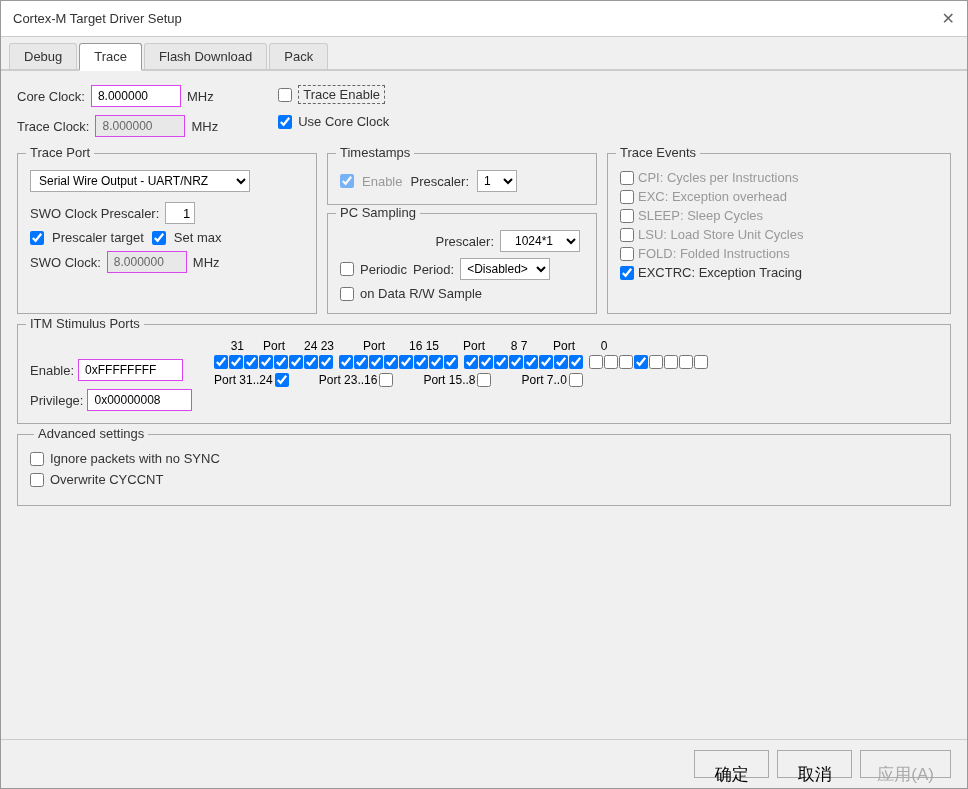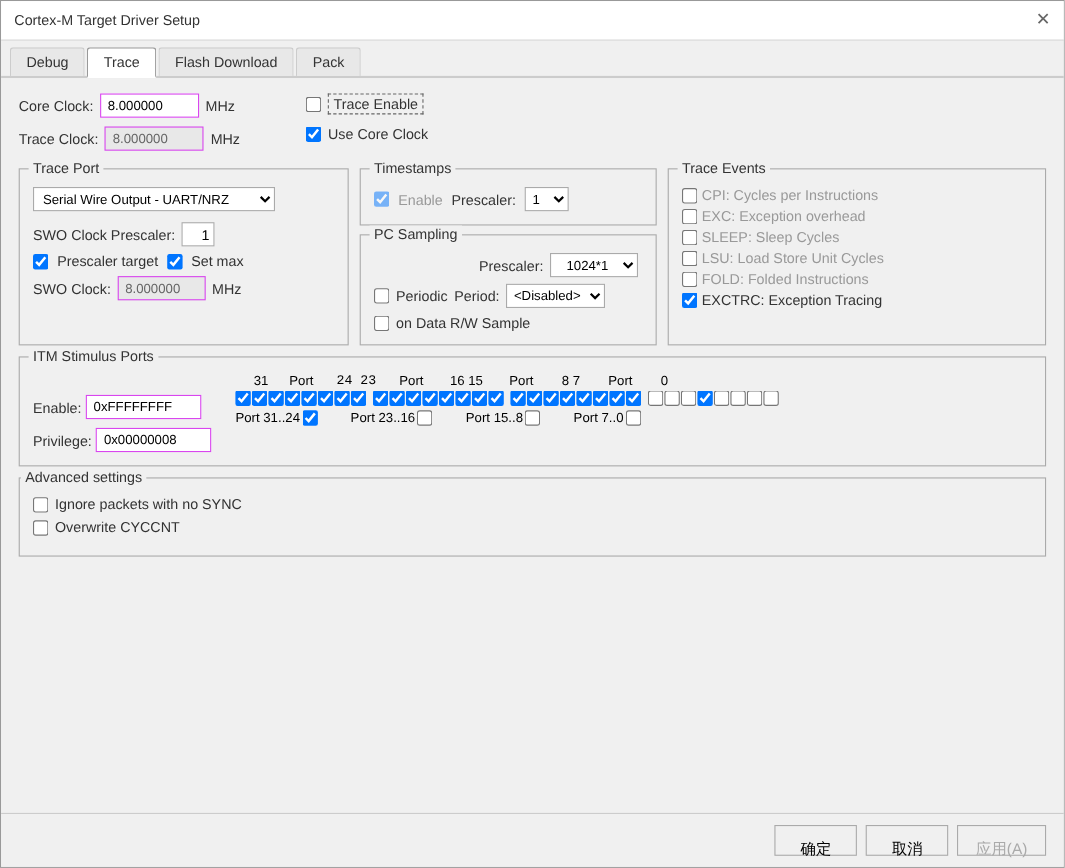--- a/index.html
+++ b/index.html
@@ -236,21 +236,21 @@
     }
     .advanced-box {
       border: 1px solid #aaa;
       padding: 10px 12px 12px 12px;
       position: relative;
       margin-top: 10px;
     }
     .advanced-box-title {
       position: absolute;
       top: -9px;
-      left: 1px;
+      left: 16px;
       background: #f0f0f0;
       padding: 0 4px;
       font-size: 13px;
       color: #333;
     }
     .advanced-item {
       display: flex;
       align-items: center;
       gap: 6px;
       margin-bottom: 6px;
@@ -262,21 +262,21 @@
       padding: 10px 16px;
       background: #f0f0f0;
       border-top: 1px solid #ccc;
     }
     .footer-btn {
       min-width: 75px;
       height: 28px;
       border: 1px solid #aaa;
       background: #f0f0f0;
       cursor: pointer;
-      font-size: 14px;
+      font-size: 17px;
       padding: 12px 16px;
     }
     .footer-btn.disabled {
       color: #aaa;
       cursor: default;
     }
     .pc-sampling-box {
       margin-top: 10px;
     }
     .cb-disabled {
@@ -434,21 +434,21 @@
             <span class="label">Privilege:</span>
             <input type="text" class="input-field" style="width: 105px;" value="0x00000008">
           </div>
         </div>
 
         <div style="flex:1;">
 
           <div style="display:flex; align-items:center; font-size:12px; padding-left:4px; gap:0; margin-bottom:2px;">
             <span style="width:30px; text-align:right;">31</span>
             <span style="width:60px; text-align:center;">Port</span>
-            <span style="width:40px; text-align:center;font-family:Liberation Mono, monospace;">24 23</span>
+            <span style="width:40px; text-align:left;">24 23</span>
             <span style="width:60px; text-align:center;">Port</span>
             <span style="width:40px; text-align:center;">16 15</span>
             <span style="width:60px; text-align:center;">Port</span>
             <span style="width:30px; text-align:center;">8 7</span>
             <span style="width:60px; text-align:center;">Port</span>
             <span style="width:20px; text-align:center;">0</span>
           </div>
 
           <div style="display:flex; align-items:center; gap:0; flex-wrap:nowrap; padding-left:4px;">
 

